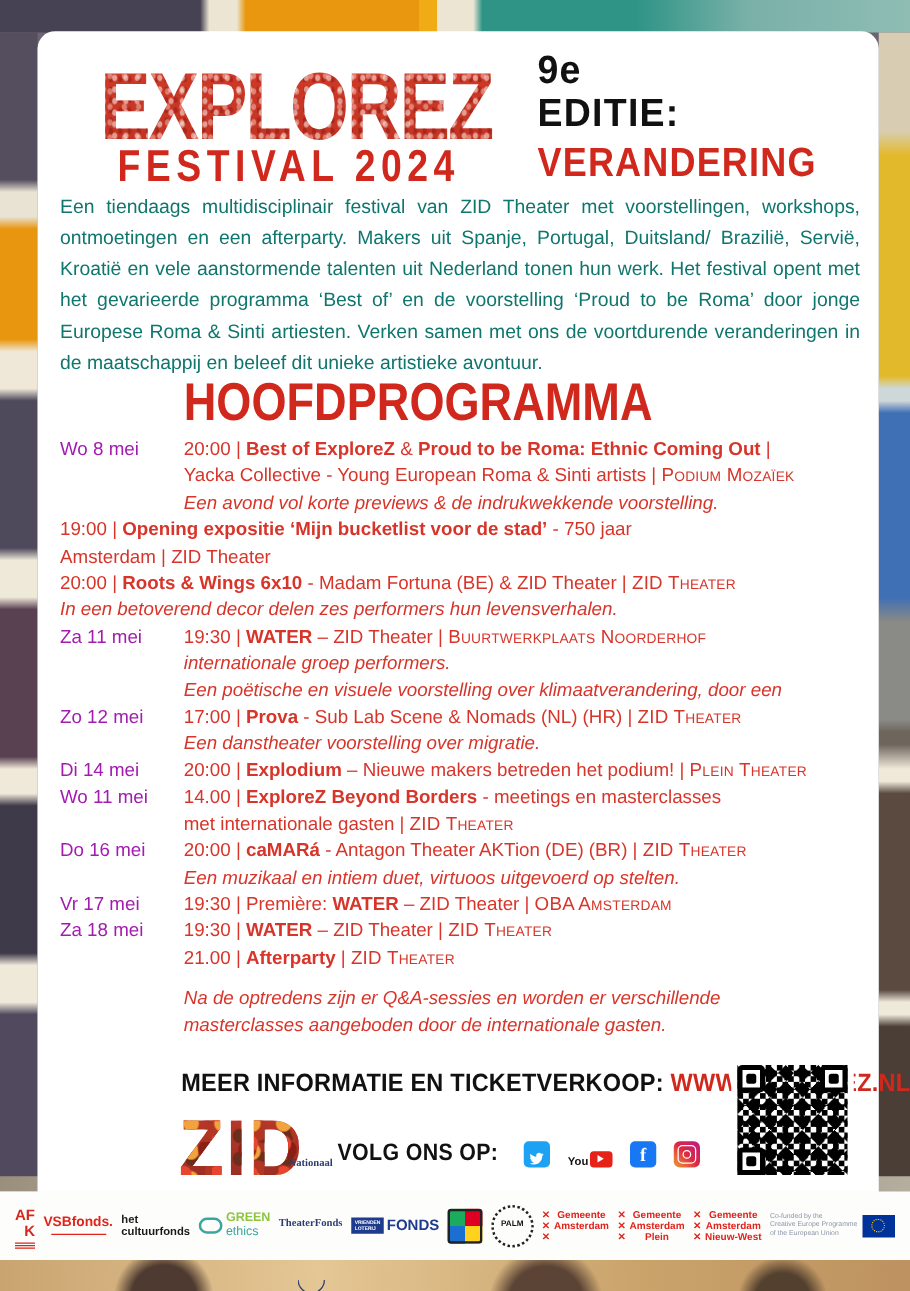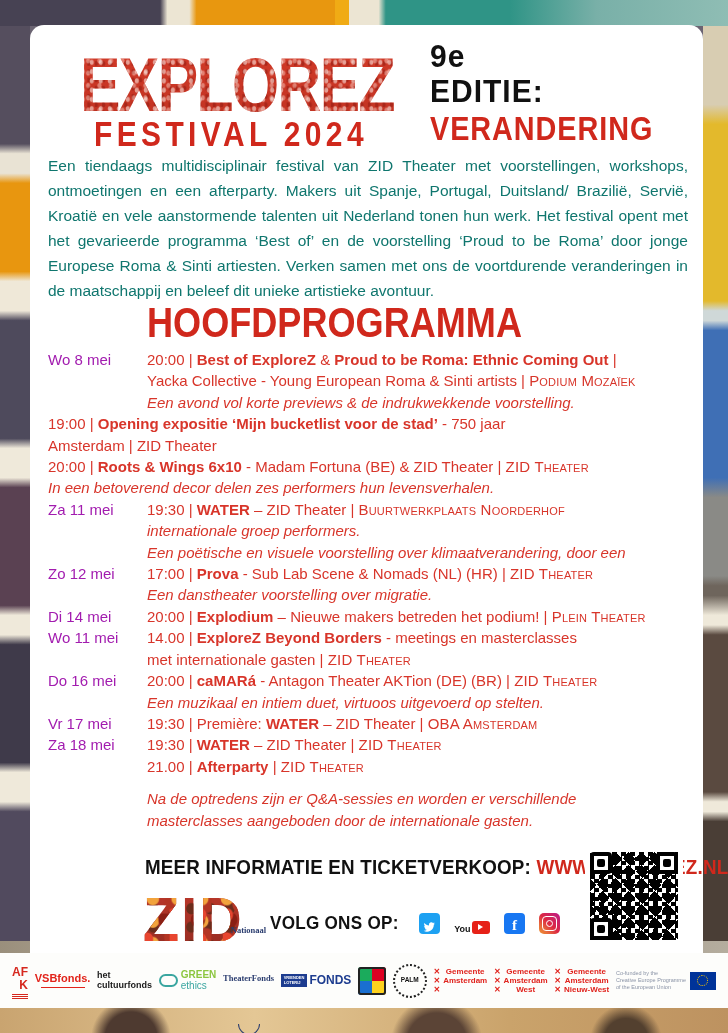--- a/index.html
+++ b/index.html
@@ -331,21 +331,21 @@
       <span></span>
     </span>
   </div>
   <div class="sp sp-gem">
     <span class="gem-x">✕
 ✕
 ✕</span>
     <span class="gem-t">
       <span>Gemeente</span>
       <span>Amsterdam</span>
-      <span>West</span>
+      <span>Plein</span>
     </span>
   </div>
   <div class="sp sp-gem">
     <span class="gem-x">✕
 ✕
 ✕</span>
     <span class="gem-t">
       <span>Gemeente</span>
       <span>Amsterdam</span>
       <span>Nieuw-West</span>

